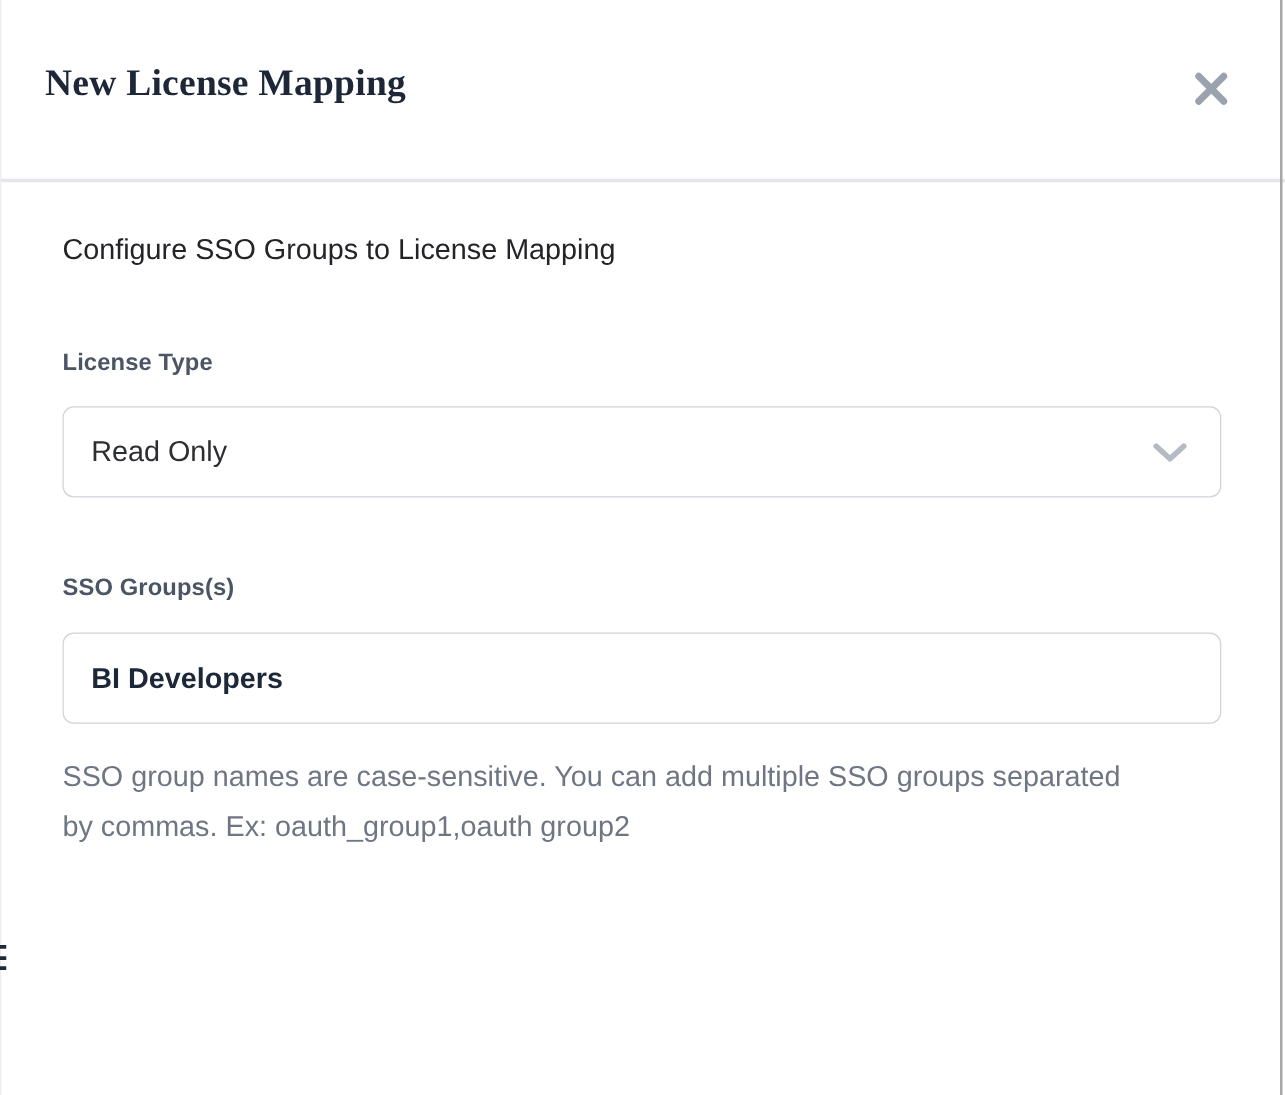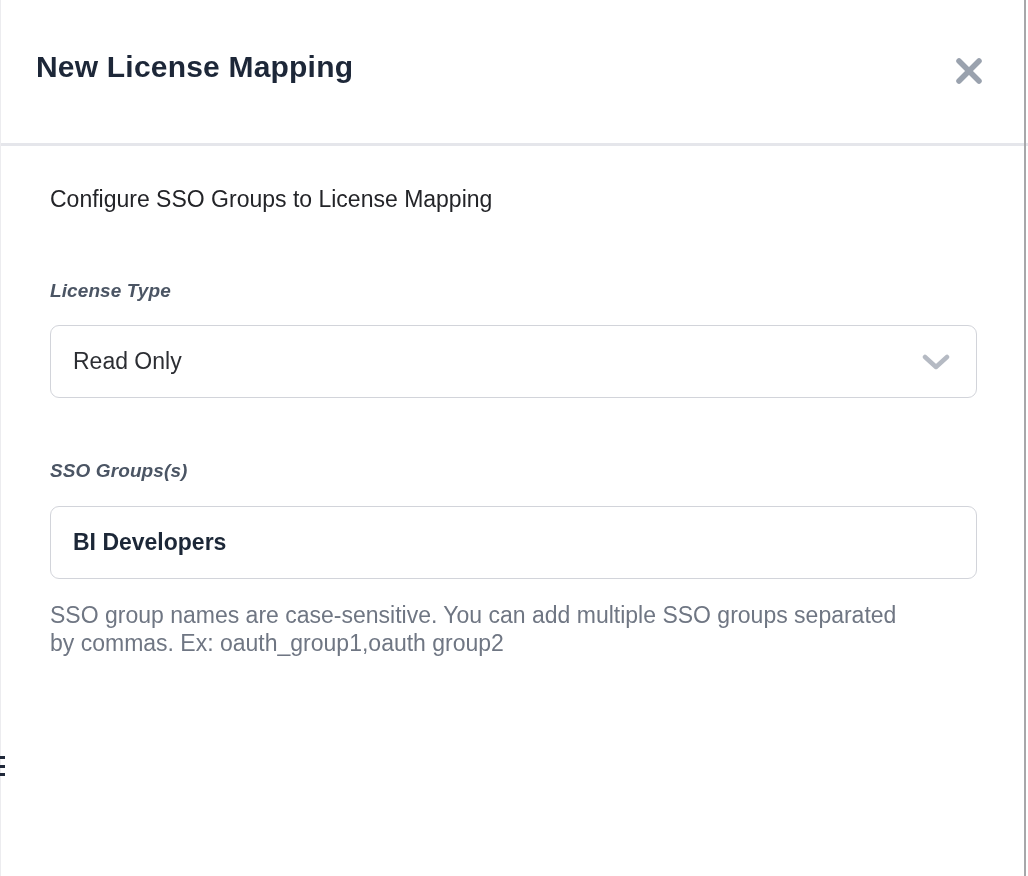--- a/index.html
+++ b/index.html
@@ -40,20 +40,21 @@
     width: 5px; height: 3px;
     background: #20293a;
   }
 
   
   .modal-header {
     position: absolute;
     left: 0; right: 0; top: 0;
     height: 150px;
     background: #ffffff;
+    font-family: Liberation Serif, serif;
   }
   .modal-title {
     position: absolute;
     left: 36px;
     top: 50px;
     font-size: 30px;
     font-weight: 700;
     color: #1d2738;
     letter-spacing: 0.2px;
   }
@@ -93,21 +94,20 @@
     font-size: 23px;
     color: #232428;
   }
   .field-label {
     position: absolute;
     left: 50px;
     font-size: 19px;
     font-weight: 700;
     color: #4b5564;
     letter-spacing: 0.1px;
-    font-style: italic;
   }
   .label-license { top: 280px; }
   .label-sso { top: 460px; }
 
   .box-control {
     position: absolute;
     left: 50px;
     width: 927px;
     height: 73px;
     background: #ffffff;
@@ -132,21 +132,21 @@
     font-family: "Liberation Sans", "DejaVu Sans", sans-serif;
     outline: none;
     font-weight: bold;
   }
   .help-text {
     position: absolute;
     left: 50px;
     top: 601px;
     width: 850px;
     font-size: 23px;
-    line-height: 28px;
+    line-height: 40px;
     color: #6f7683;
   }
   .icon-svg { display: block; }
 </style>
 </head>
 <body>
 
 <div class="screen">
 
   <div class="modal-header">

